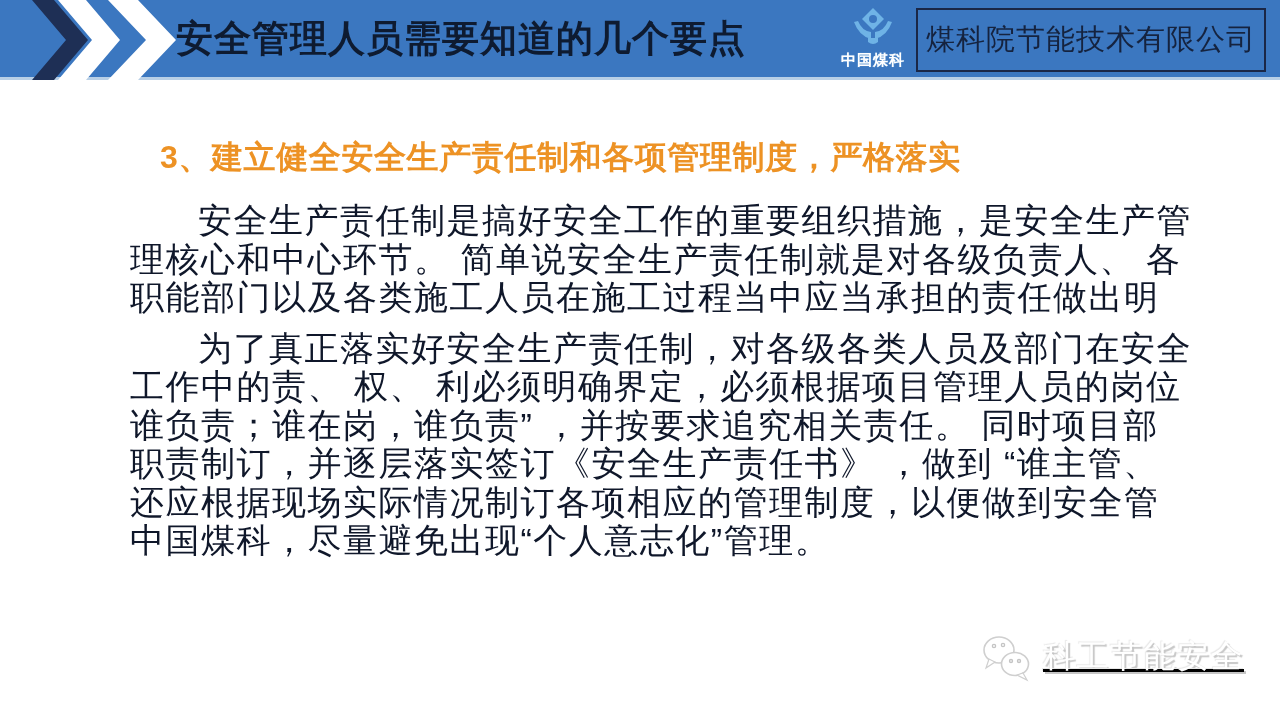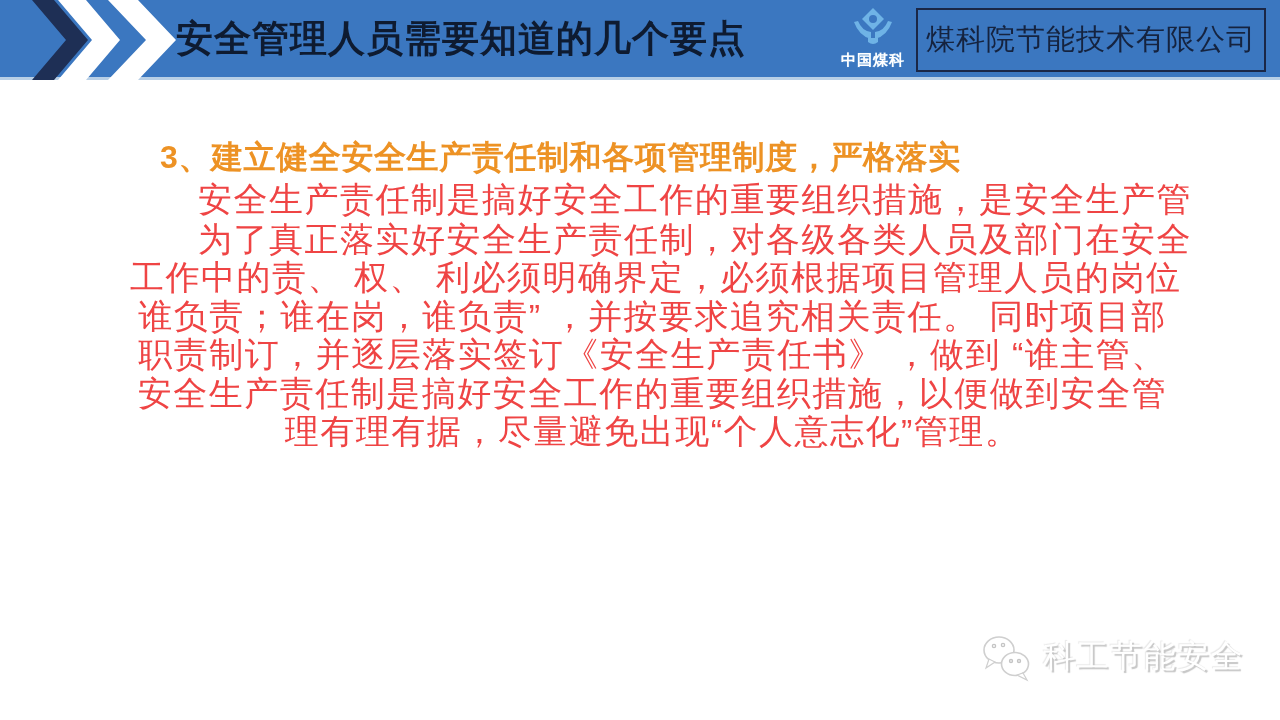--- a/index.html
+++ b/index.html
@@ -38,31 +38,31 @@
   .company-name {
     font-size: 29px; color: #15233f; letter-spacing: 1px; white-space: nowrap;
   }
   
   .section-heading {
     position: absolute; left: 160px; top: 136px;
     font-size: 32px; font-weight: bold; color: #ed9224;
     letter-spacing: 0.6px; white-space: nowrap;
   }
   .body-text {
-    position: absolute; left: 130px; top: 180px; width: 1045px;
-    font-size: 34px; line-height: 38.5px; color: #ef4444;
+    position: absolute; left: 130px; top: 201px; width: 1045px;
+    font-size: 34px; line-height: 38.5px; color: #0f172a;
     letter-spacing: 1.5px;
   }
   .paragraph .line { white-space: nowrap; }
   .paragraph .line:first-child { text-indent: 2em; }
-  .paragraph + .paragraph { margin-top: 1px; text-align: center; }
+  .paragraph + .paragraph { margin-top: 12px; }
   
   .watermark {
     position: absolute; right: 36px; top: 628px; height: 58px;
-    display: flex; align-items: center; gap: 8px;
+    display: flex; align-items: center; gap: 8px; text-decoration: underline;
   }
   .watermark-text {
     font-size: 32px; color: #ffffff; letter-spacing: 1.5px; white-space: nowrap;
     text-shadow: 2px 2px 1px #c6c6c6, -1px -1px 1px #e9e9e9;
   }
 </style>
 </head>
 <body>
 
 <div class="slide">
@@ -91,28 +91,30 @@
     <div class="company-box">
       <span class="company-name">煤科院节能技术有限公司</span>
     </div>
   </div>
 
   <div class="section-heading">3、建立健全安全生产责任制和各项管理制度，严格落实</div>
 
   <div class="body-text">
     <div class="paragraph">
         <div class="line">安全生产责任制是搞好安全工作的重要组织措施，是安全生产管</div>
+        <div class="line">理核心和中心环节。 简单说安全生产责任制就是对各级负责人、 各</div>
+        <div class="line">职能部门以及各类施工人员在施工过程当中应当承担的责任做出明</div>
       </div>
     <div class="paragraph">
         <div class="line">为了真正落实好安全生产责任制，对各级各类人员及部门在安全</div>
         <div class="line">工作中的责、 权、 利必须明确界定，必须根据项目管理人员的岗位</div>
         <div class="line">谁负责；谁在岗，谁负责” ，并按要求追究相关责任。 同时项目部</div>
         <div class="line">职责制订，并逐层落实签订《安全生产责任书》 ，做到 “谁主管、</div>
-        <div class="line">安全生产责任制是搞好安全工作的重要组织措施，以便做到安全管</div>
-        <div class="line">理有理有据，尽量避免出现“个人意志化”管理。</div>
+        <div class="line">还应根据现场实际情况制订各项相应的管理制度，以便做到安全管</div>
+        <div class="line">中国煤科，尽量避免出现“个人意志化”管理。</div>
       </div>
   </div>
 
   <div class="watermark">
     <svg width="56" height="52" viewBox="0 0 56 52" aria-hidden="true">
       <g stroke="#cfcfcf" stroke-width="1.6" fill="#ffffff">
         <ellipse cx="20" cy="19" rx="15" ry="13"></ellipse>
         <path d="M10,28 L7,37 L16,31 Z" stroke-width="1.2"></path>
         <ellipse cx="36" cy="33" rx="13.5" ry="11.5"></ellipse>
         <path d="M44,42 L48,49 L38,44 Z" stroke-width="1.2"></path>

